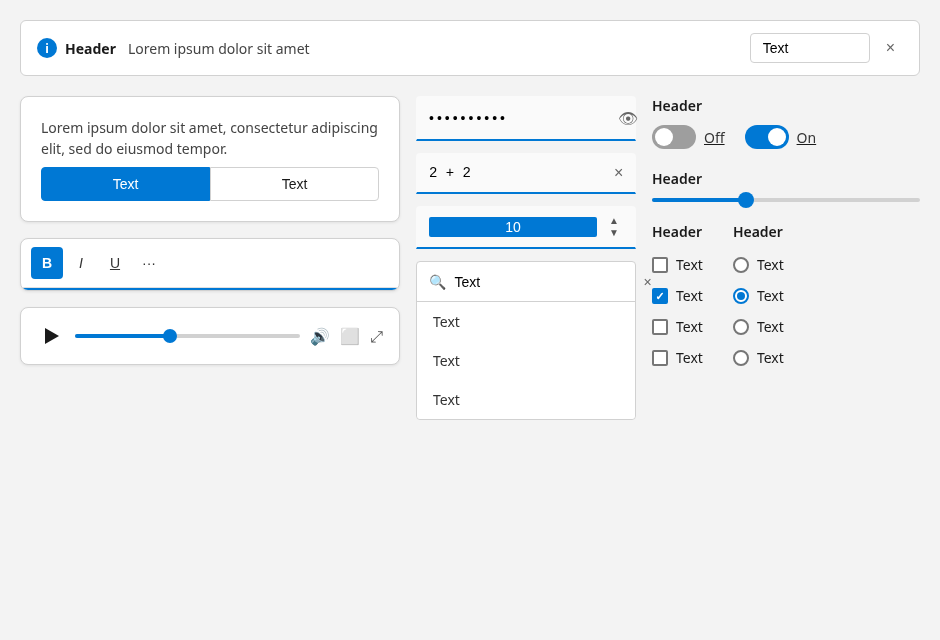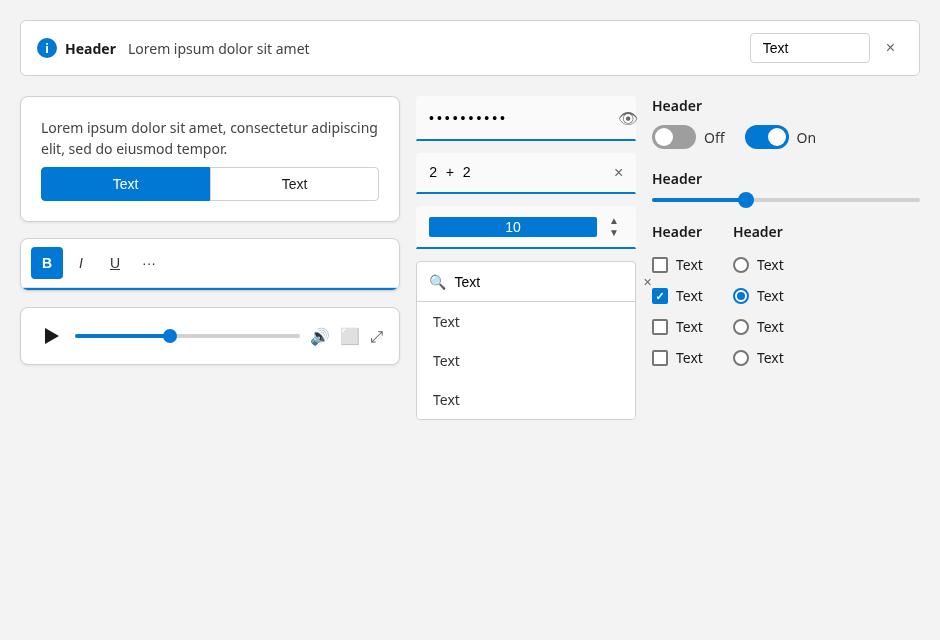--- a/index.html
+++ b/index.html
@@ -226,21 +226,21 @@
       padding: 10px 16px; cursor: pointer; color: #333;
     }
 
     
     .right-col { display: flex; flex-direction: column; gap: 20px; }
 
     
     .toggle-section { }
     .section-header { font-weight: 600; margin-bottom: 10px; color: #1a1a1a; }
     .toggles-row { display: flex; gap: 20px; align-items: center; }
-    .toggle-group { display: flex; align-items: center; gap: 8px; }
+    .toggle-group { display: flex; align-items: center; gap: 8px; text-decoration: underline; }
     .toggle {
       width: 44px; height: 24px; border-radius: 12px;
       position: relative; cursor: pointer;
     }
     .toggle.off { background: #9e9e9e; }
     .toggle.on { background: #0078d4; }
     .toggle-thumb {
       width: 18px; height: 18px; background: white; border-radius: 50%;
       position: absolute; top: 3px; transition: left 0.2s;
     }

